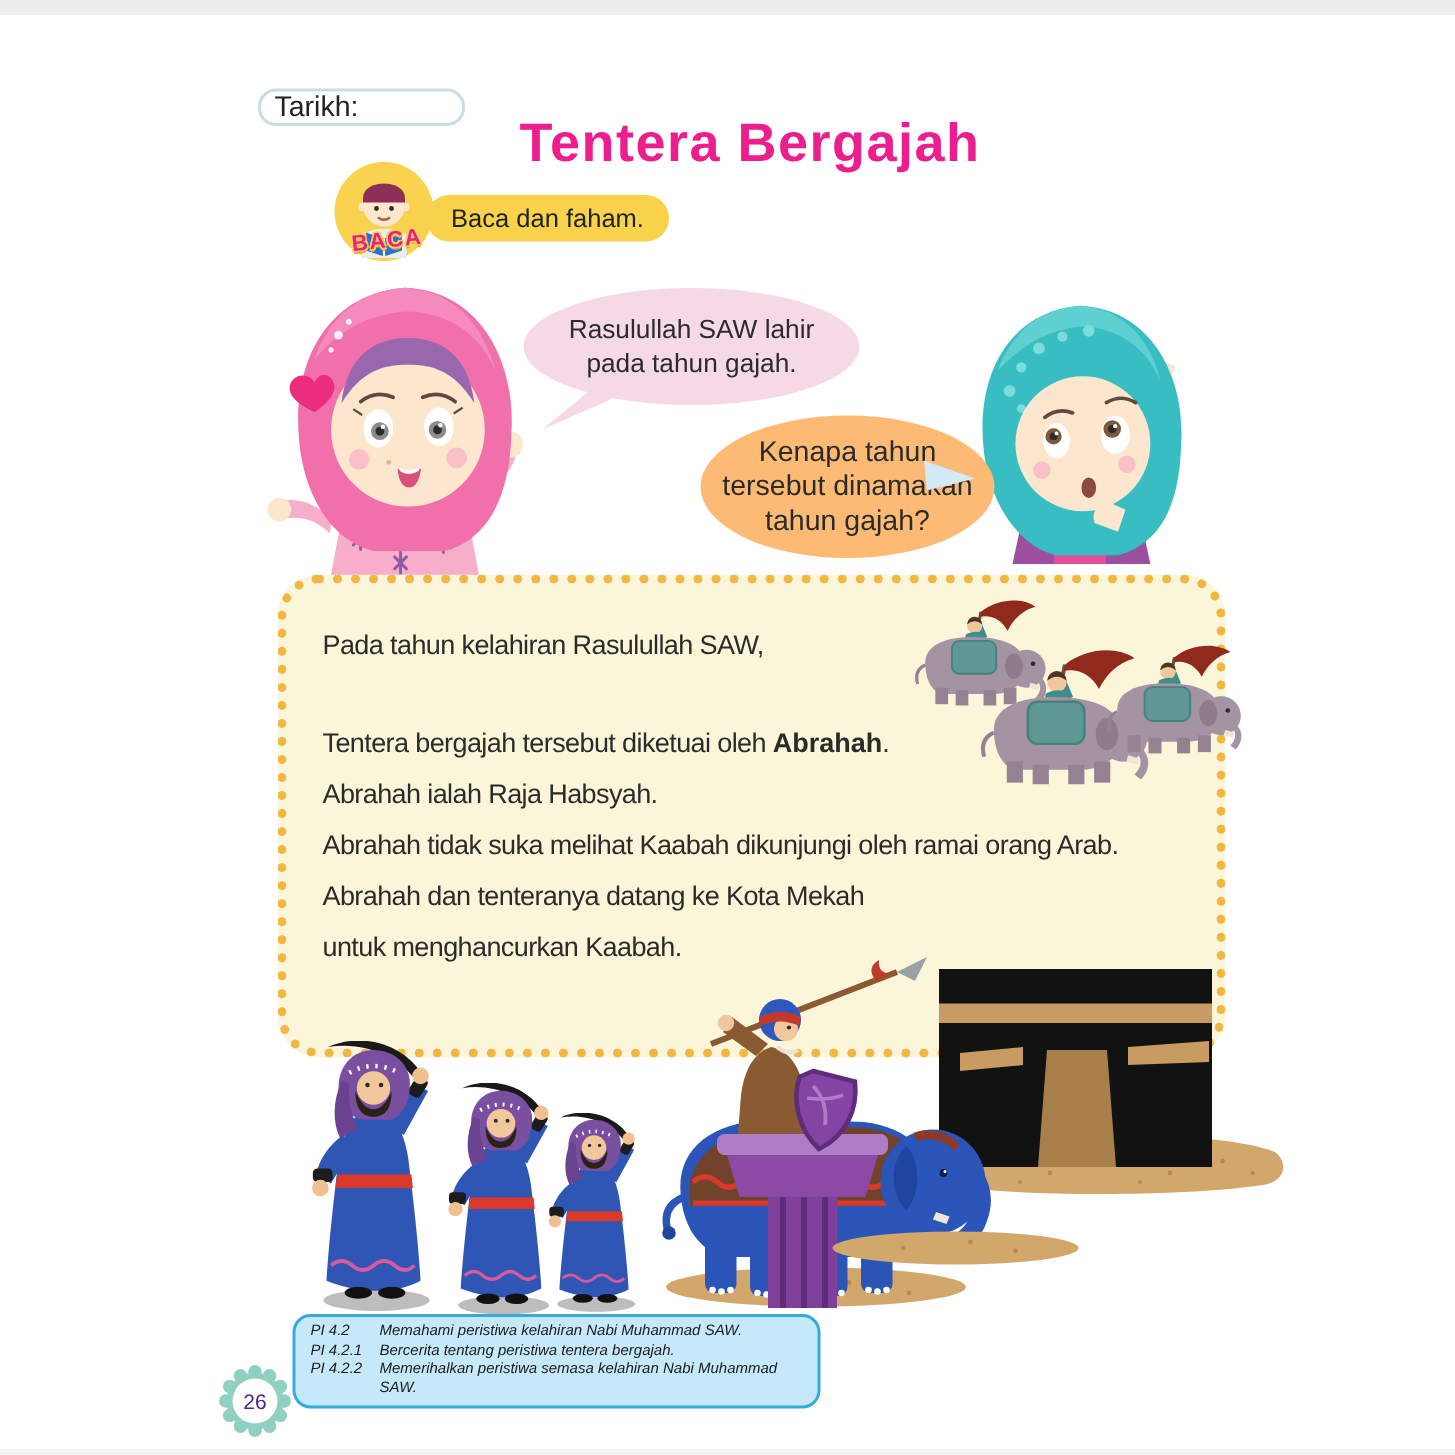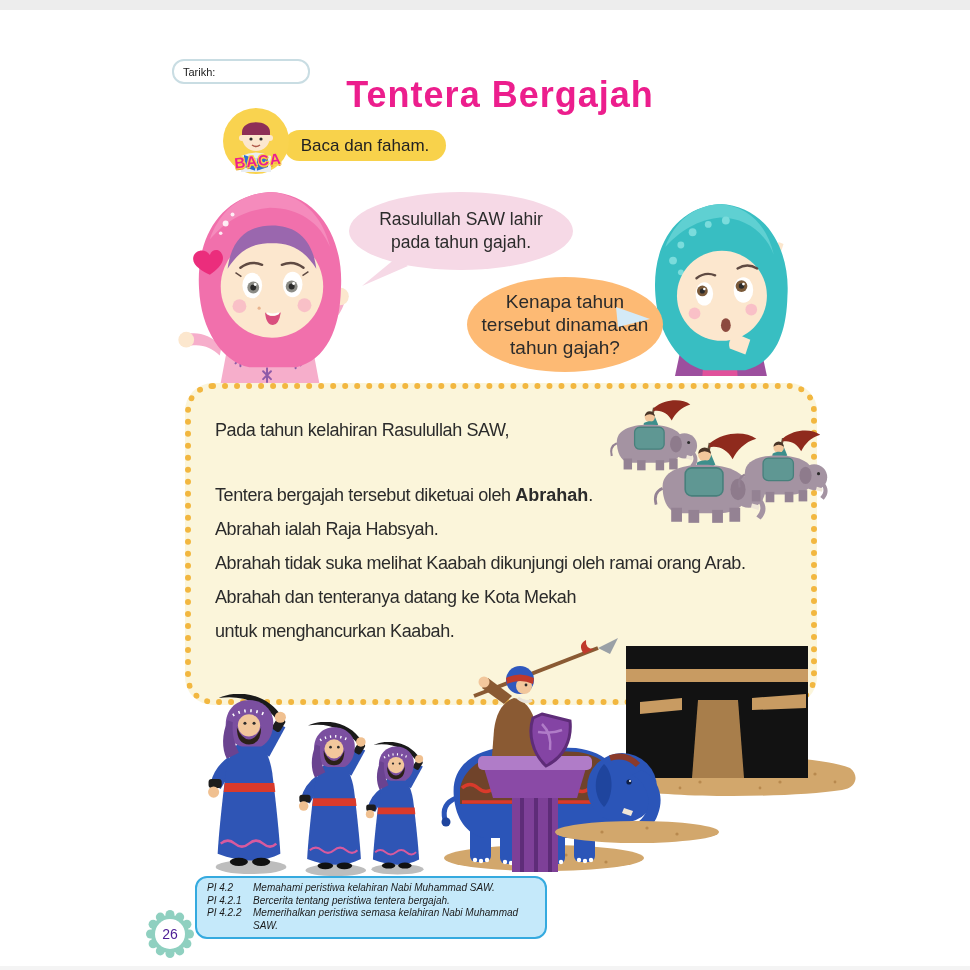--- a/index.html
+++ b/index.html
@@ -9,21 +9,21 @@
   }
   .edge-strip{position:absolute;left:0;width:100%;background:#ededed;}
   .strip-top{top:0;height:10px;}
   .strip-bottom{bottom:0;height:4px;background:#f4f4f4;}
 
   
   .tarikh-box{
     position:absolute;left:172px;top:59px;width:138px;height:25px;
     border:2px solid #c9dde3;border-radius:12px;background:#fff;
     display:flex;align-items:center;padding-left:9px;box-sizing:border-box;
-    font-size:11px;color:#222;
+    font-size:19px;color:#222;
   }
 
   
   .title{
     position:absolute;left:240px;top:74px;width:520px;text-align:center;
     font-size:36px;font-weight:700;color:#ec1e8d;letter-spacing:1px;
   }
 
   
   .baca-pill{

